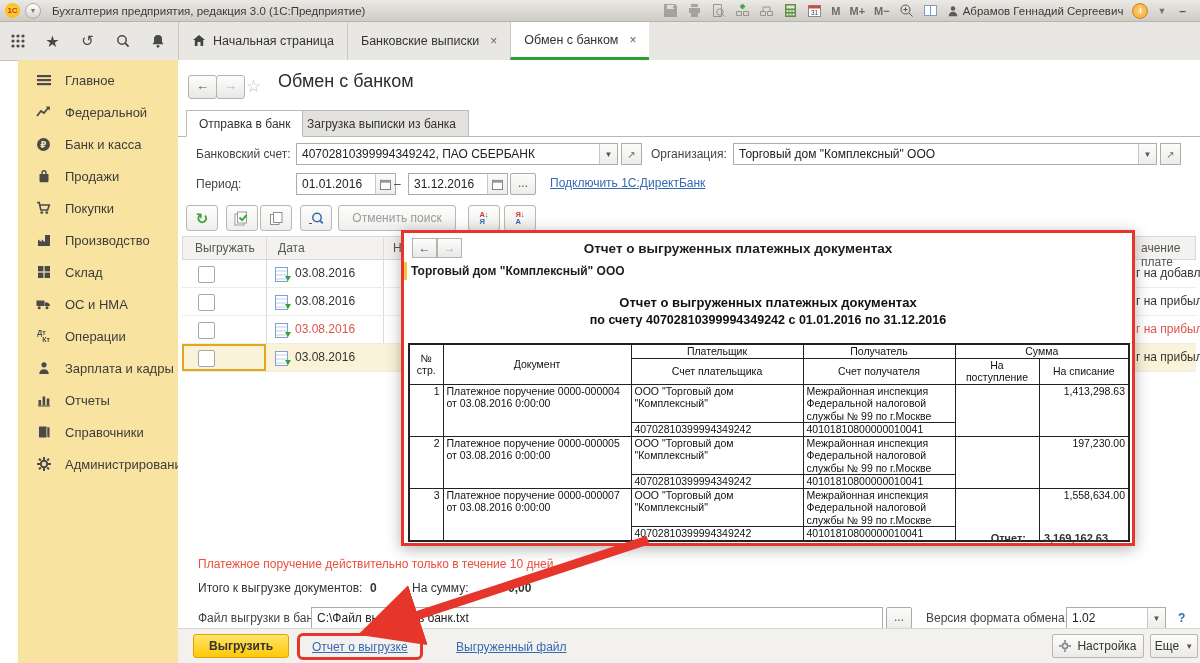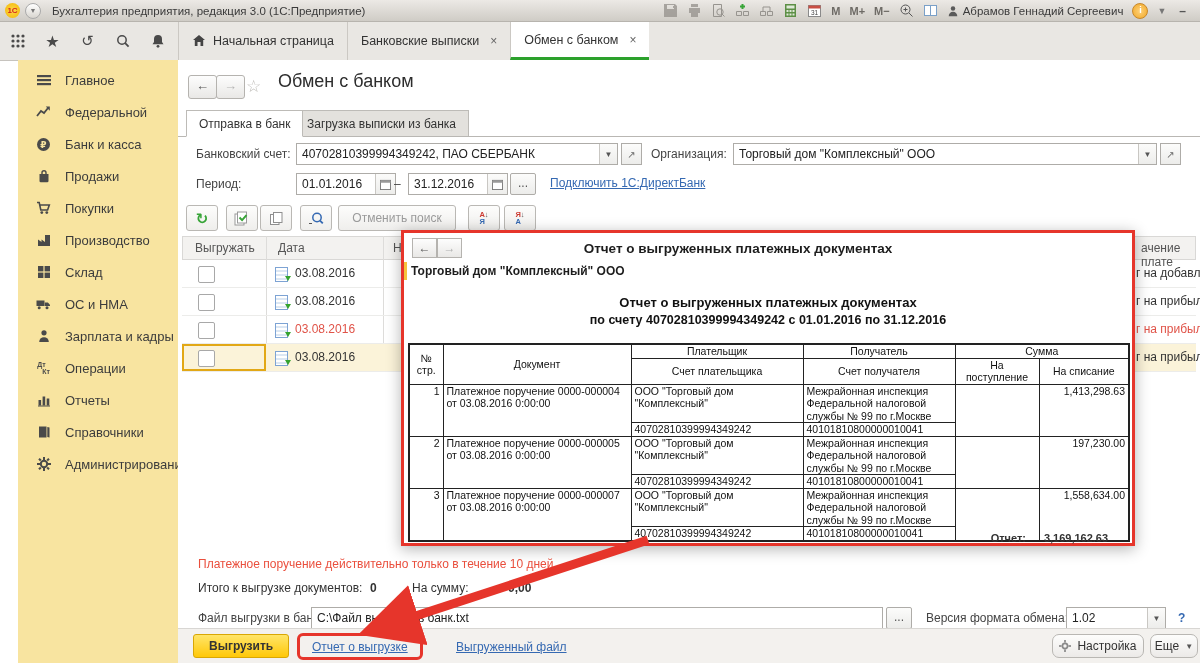--- a/index.html
+++ b/index.html
@@ -90,21 +90,21 @@
   .rfrag{position:absolute;font-size:12px;color:#333;white-space:nowrap}
   .rfrag.red{color:#e05348}
   
   .warn{position:absolute;left:20px;top:497px;color:#ea4f3d;font-size:12px}
   .tot{position:absolute;top:521px;font-size:12px;color:#333}
   .b{font-weight:bold}
   .actionbar{position:absolute;left:0;right:0;bottom:0;height:34px;background:#f3f1ee;border-top:1px solid #d8d6d3}
   .btn-yellow{position:absolute;left:15px;top:574px;height:24px;padding:0 15px;line-height:22px;
     background:linear-gradient(#ffe569,#ffc808);border:1px solid #d9a704;border-radius:3px;font-weight:bold;
     font-size:12px;color:#333;box-sizing:border-box}
-  .btn-gray{position:absolute;top:574px;height:24px;border:1px solid #b9b7b3;border-radius:7px;
+  .btn-gray{position:absolute;top:574px;height:24px;border:1px solid #b9b7b3;border-radius:2px;
     background:linear-gradient(#fdfdfc,#eceae8);font-size:12px;color:#333;display:flex;align-items:center;
     justify-content:center;gap:6px;box-sizing:border-box}
   
   .report{position:absolute;left:401px;top:230px;width:734px;height:316px;background:#fff;
     border:3px solid #e6352b;box-sizing:border-box;box-shadow:0 3px 14px rgba(0,0,0,.30);z-index:40}
   .rep-nav{position:absolute;left:8px;top:5px;display:flex}
   .rep-nav .navbtn2{width:25px;height:20px;border:1px solid #b5b3af;background:linear-gradient(#fdfdfd,#e9e8e6);
     text-align:center;line-height:18px;color:#555;font-size:12px;box-sizing:border-box}
   .rep-title{position:absolute;left:0;right:60px;top:8px;text-align:center;font-size:13.5px;font-weight:bold;color:#1d1d1d}
   .rep-org{position:absolute;left:7px;top:31px;font-size:12px;font-weight:bold;color:#1d1d1d}
@@ -318,35 +318,35 @@
             <rect x=".5" y="3.5" width="8" height="5.5" fill="#4a4a4a"></rect>
             <path fill="#4a4a4a" d="M8.8 5.5h3l2.2 2.2V9H8.8z"></path>
             <circle cx="3.2" cy="10.8" r="1.5" fill="#4a4a4a"></circle>
             <circle cx="11" cy="10.8" r="1.5" fill="#4a4a4a"></circle>
           </svg>
         </span>
         <span>ОС и НМА</span>
       </div>
     <div class="side-item">
         <span class="si">
-          <svg width="14" height="14" viewBox="0 0 14 14">
-            <circle cx="7" cy="3.8" r="2.6" fill="#4a4a4a"></circle>
-            <path d="M2.2 13a4.8 4.8 0 0 1 9.6 0z" fill="#4a4a4a"></path>
-          </svg>
-        </span>
-        <span>Зарплата и кадры</span>
-      </div>
-    <div class="side-item">
-        <span class="si">
           <span class="dtkt">
             <i>Дт</i>
             <i>Кт</i>
           </span>
         </span>
         <span>Операции</span>
+      </div>
+    <div class="side-item">
+        <span class="si">
+          <svg width="14" height="14" viewBox="0 0 14 14">
+            <circle cx="7" cy="3.8" r="2.6" fill="#4a4a4a"></circle>
+            <path d="M2.2 13a4.8 4.8 0 0 1 9.6 0z" fill="#4a4a4a"></path>
+          </svg>
+        </span>
+        <span>Зарплата и кадры</span>
       </div>
     <div class="side-item">
         <span class="si">
           <svg width="14" height="14" viewBox="0 0 14 14">
             <g fill="#4a4a4a">
               <rect x="1.5" y="7" width="2.6" height="5.5"></rect>
               <rect x="5.6" y="3.5" width="2.6" height="9"></rect>
               <rect x="9.7" y="5.5" width="2.6" height="7"></rect>
               <rect x="1" y="12.5" width="12" height="1"></rect>
             </g>

